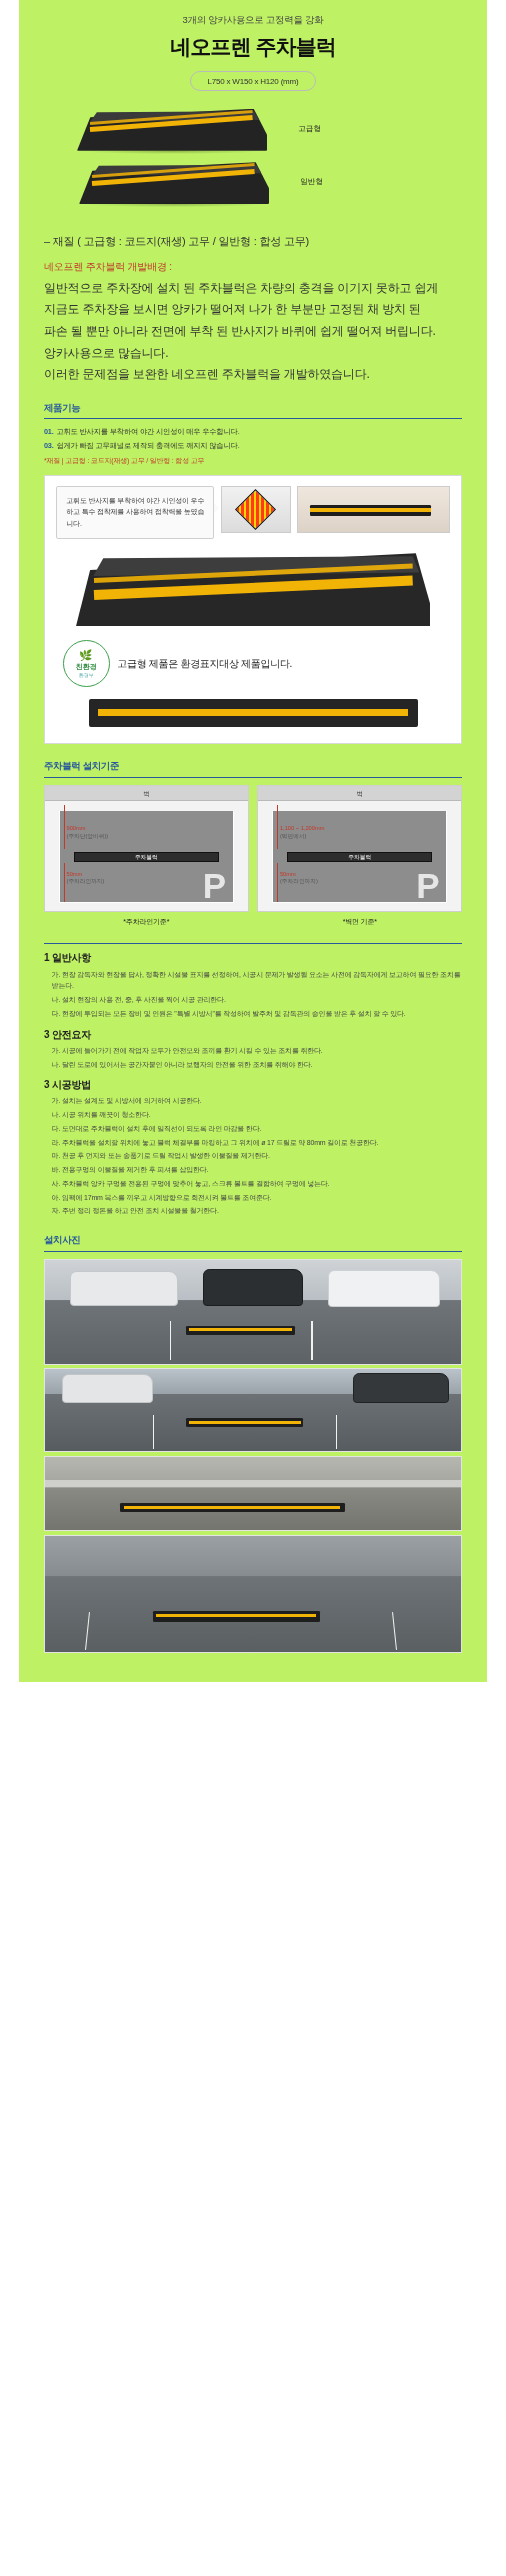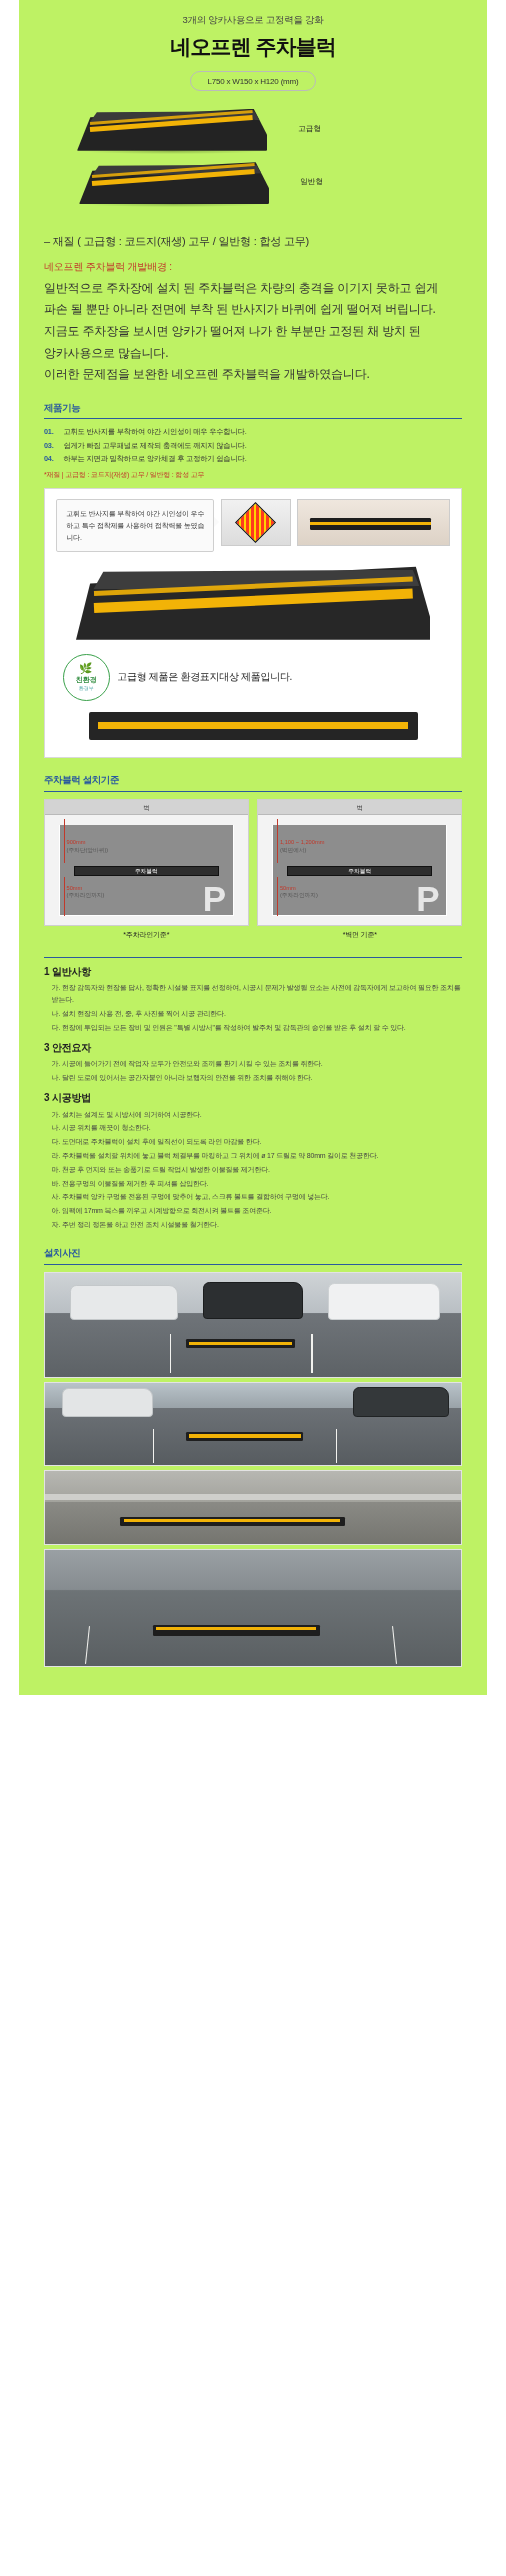--- a/index.html
+++ b/index.html
@@ -139,21 +139,21 @@
     margin-bottom: 6.3px;
   }
 
   .feat-list { margin: 0; padding: 0; list-style:none; }
   .feat-list li {
     font-size: 7.3px;
     color:#333;
     line-height: 1.85;
     letter-spacing:-0.2px;
   }
-  .feat-list li .num { color:#2a5a9e; font-weight:bold; margin-right:8px; }
+  .feat-list li .num { color:#2a5a9e; font-weight:bold; margin-right:1px; }
   .feat-note {
     margin-top: 3.8px;
     font-size: 7px;
     color:#c0392b;
     letter-spacing:-0.2px;
   }
 
   
   .detail-panel {
     margin: 8.9px 25px 0;
@@ -393,41 +393,37 @@
       </div>
       <div class="blk-label">일반형</div>
     </div>
   </div>
 
   <div class="material-note">– 재질 ( 고급형 : 코드지(재생) 고무 / 일반형 : 합성 고무)</div>
 
   <div class="dev-story">
     <div class="dev-title">네오프렌 주차블럭 개발배경 :</div>
     <p>일반적으로 주차장에 설치 된 주차블럭은 차량의 충격을 이기지 못하고 쉽게</p>
+    <p>지금도 주차장을 보시면 앙카가 떨어져 나가 한 부분만 고정된 채 방치 된</p>
     <p>파손 될 뿐만 아니라 전면에 부착 된 반사지가 바퀴에 쉽게 떨어져 버립니다.</p>
-    <p>지금도 주차장을 보시면 앙카가 떨어져 나가 한 부분만 고정된 채 방치 된</p>
     <p>앙카사용으로 많습니다.</p>
     <p>이러한 문제점을 보완한 네오프렌 주차블럭을 개발하였습니다.</p>
   </div>
 
   <div class="sec">
     <div class="sec-title">제품기능</div>
     <div class="sec-rule"></div>
     <ul class="feat-list">
       <li>
         <span class="num">01.</span>
         <span>고휘도 반사지를 부착하여 야간 시인성이 매우 우수합니다.</span>
       </li>
       <li>
         <span class="num">03.</span>
         <span>쉽게가 빠짐 고무패널로 제작되 충격에도 깨지지 않습니다.</span>
-      </li>
-      <li>
-        <span class="num">04.</span>
-        <span>하부는 지면과 밀착하므로 앙카체결 후 고정하기 쉽습니다.</span>
       </li>
     </ul>
     <div class="feat-note">*재질 | 고급형 : 코드지(재생) 고무 / 일반형 : 합성 고무</div>
   </div>
 
   <div class="detail-panel">
     <div class="callout-row">
       <div class="callout">고휘도 반사지를 부착하여
 야간 시인성이 우수하고
 특수 접착제를 사용하여

